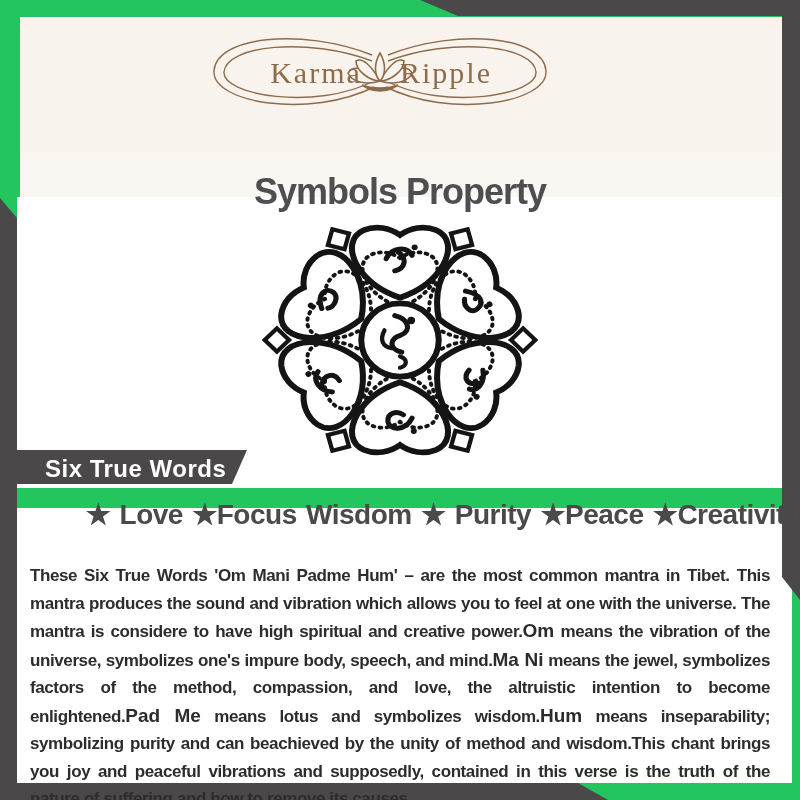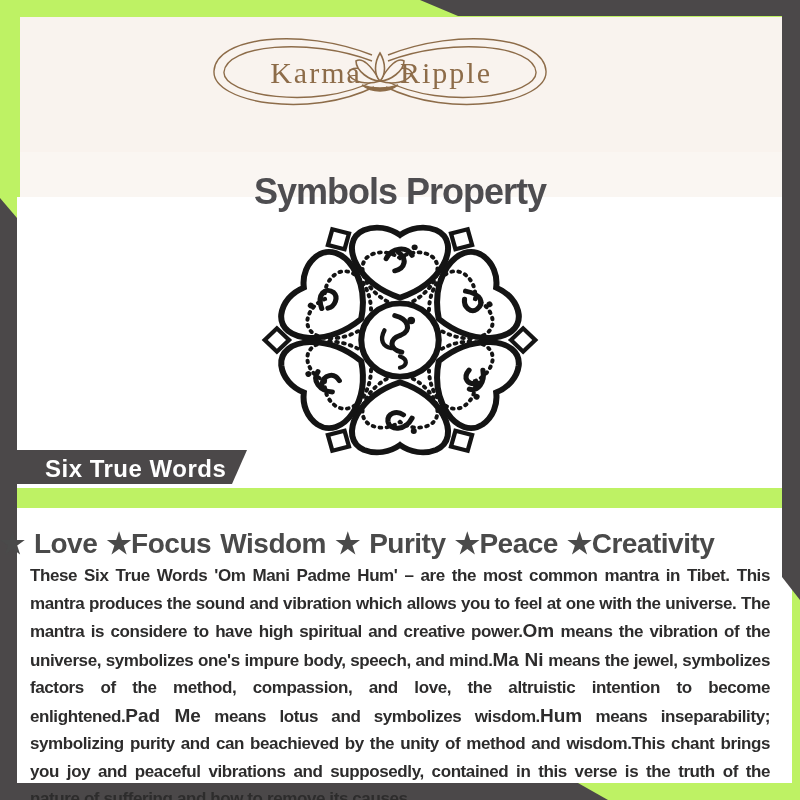--- a/index.html
+++ b/index.html
@@ -1,18 +1,18 @@
 <!DOCTYPE html>
 <html><head>
 <meta charset="utf-8">
 <style>
   html,body{margin:0;padding:0;}
   .stage{
     position:relative;width:800px;height:800px;overflow:hidden;
-    background:#bef264;
+    background:#22c55e;
     font-family:"Liberation Sans", sans-serif;
   }
   
   .header-panel{position:absolute;left:20px;top:17px;width:762px;height:135px;background:#f9f3ee;}
   .title-band{position:absolute;left:20px;top:152px;width:762px;height:45px;background:#faf6f2;}
   .upper-white{position:absolute;left:17px;top:197px;width:765px;height:291px;background:#ffffff;}
   .lower-white{position:absolute;left:17px;top:508px;width:775px;height:275px;background:#ffffff;}
   
   .frame{position:absolute;background:#4b4849;}
   .frame-top{left:420px;top:0;width:380px;height:16px;
@@ -36,21 +36,21 @@
   
   .banner{
     position:absolute;left:17px;top:450px;width:230px;height:34px;
     background:#4b4849;color:#ffffff;
     clip-path:polygon(0 0,100% 0,calc(100% - 15px) 100%,0 100%);
     font-size:24px;font-weight:bold;line-height:38px;padding-left:28px;box-sizing:border-box;
     letter-spacing:0.5px;
   }
   
   .keywords{
-    position:absolute;left:0;top:527px;width:800px;text-align:left;
+    position:absolute;left:0;top:498px;width:800px;text-align:right;
     font-size:28px;font-weight:bold;color:#4a4a4a;letter-spacing:-0.5px;word-spacing:2px;
   }
   
   .body-paragraph{
     position:absolute;left:30px;top:562px;width:740px;
     font-size:17px;font-weight:bold;color:#2d2c2c;line-height:27.5px;
     letter-spacing:-0.4px;text-align:justify;
   }
   .body-paragraph .em{font-size:19px;letter-spacing:0;}
 </style>

